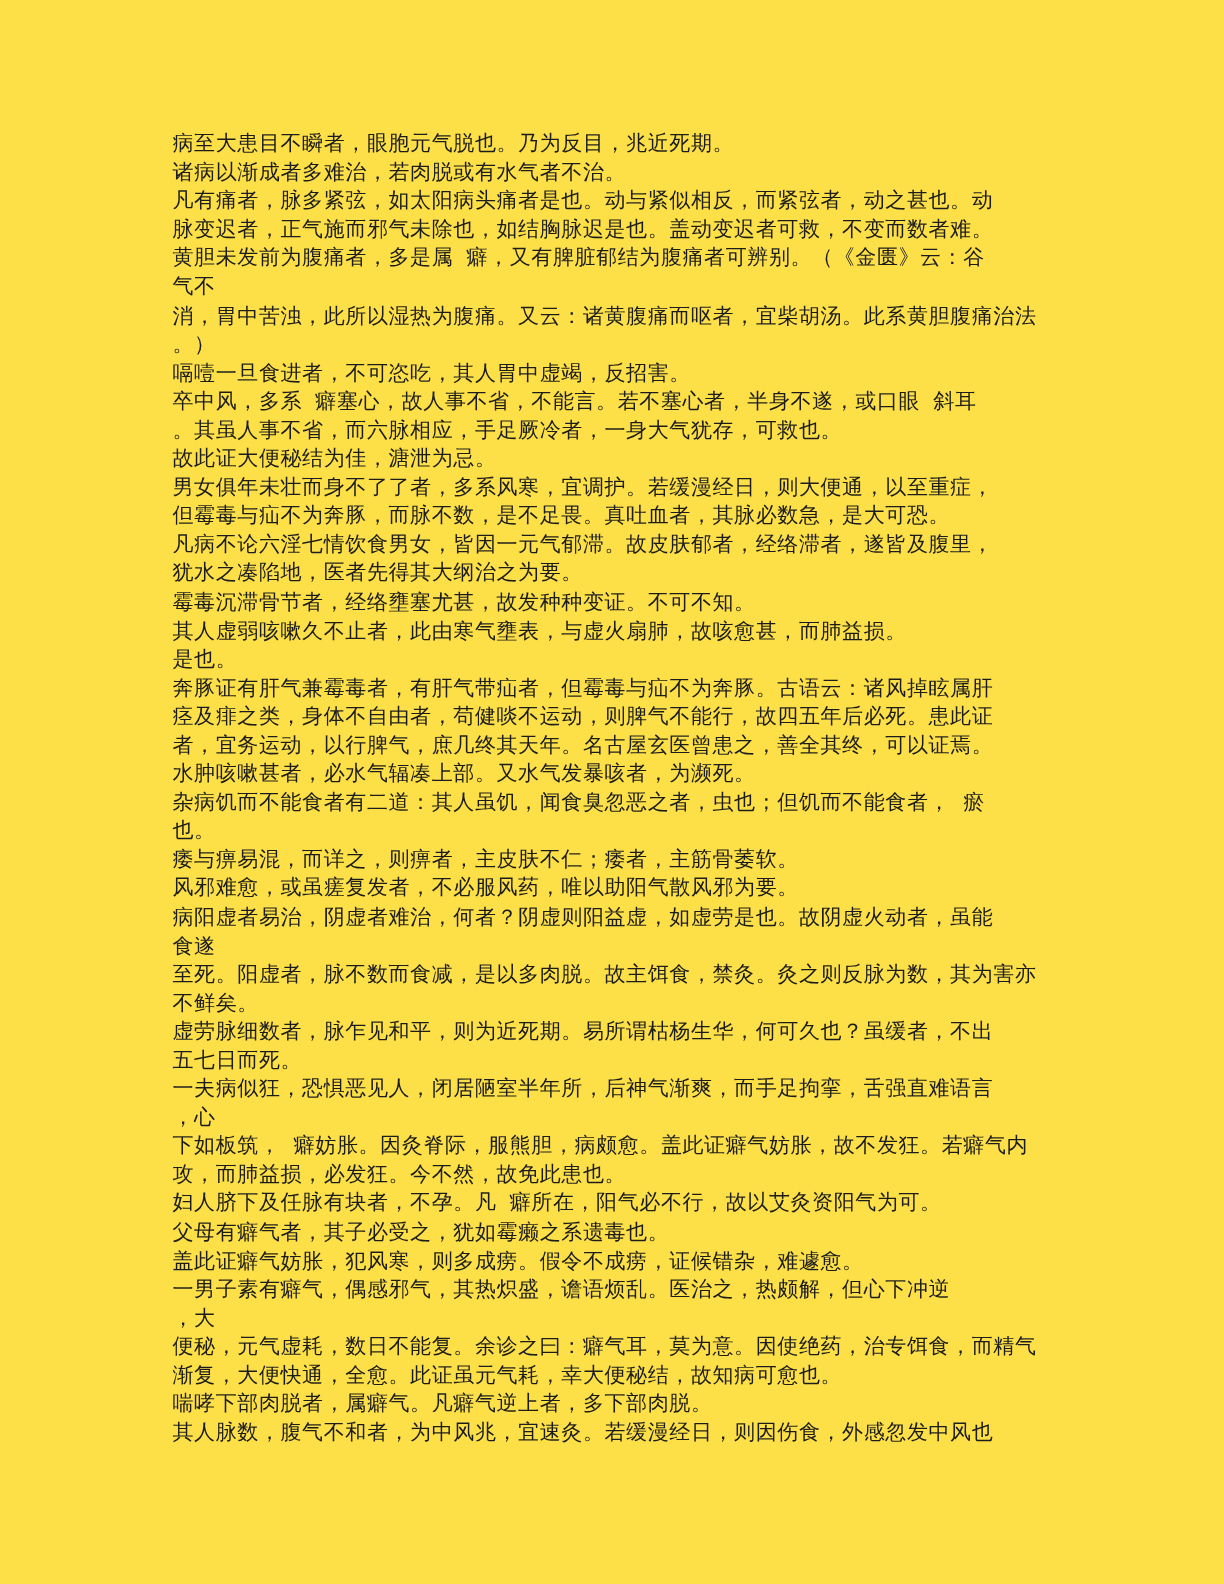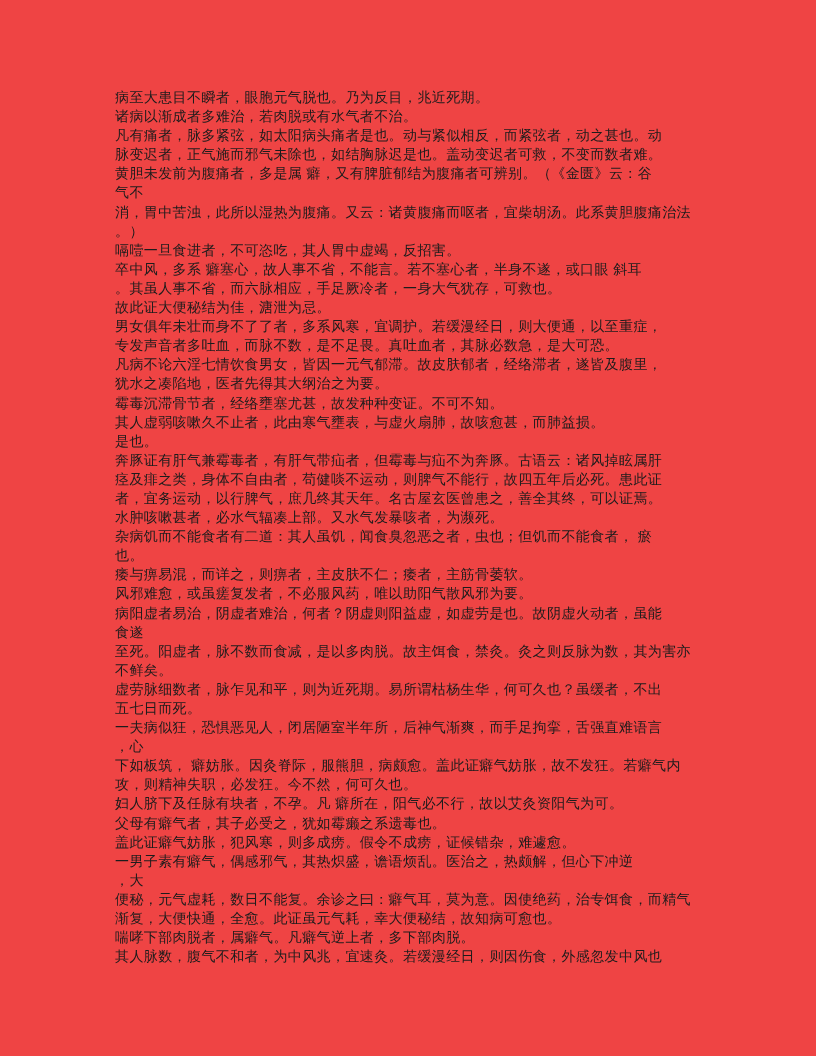--- a/index.html
+++ b/index.html
@@ -4,23 +4,23 @@
 <style>
   html, body {
     margin: 0;
     padding: 0;
     background: #ffffff;
   }
   .page {
     position: relative;
     width: 816px;
     height: 1056px;
-    background: #ef4444;
+    background: #fde047;
     overflow: hidden;
-    font-family: Liberation Sans, sans-serif;
+    font-family: Liberation Mono, monospace;
   }
   .text-block {
     position: absolute;
     left: 115px;
     top: 88px;
     width: 590px;
     color: #1c1c1c;
     font-size: 14px;
     line-height: 19.1px;
   }
@@ -41,21 +41,21 @@
       <div class="line">脉变迟者，正气施而邪气未除也，如结胸脉迟是也。盖动变迟者可救，不变而数者难。</div>
       <div class="line">黄胆未发前为腹痛者，多是属 癖，又有脾脏郁结为腹痛者可辨别。（《金匮》云：谷</div>
       <div class="line">气不</div>
       <div class="line">消，胃中苦浊，此所以湿热为腹痛。又云：诸黄腹痛而呕者，宜柴胡汤。此系黄胆腹痛治法</div>
       <div class="line">。）</div>
       <div class="line">嗝噎一旦食进者，不可恣吃，其人胃中虚竭，反招害。</div>
       <div class="line">卒中风，多系 癖塞心，故人事不省，不能言。若不塞心者，半身不遂，或口眼 斜耳</div>
       <div class="line">。其虽人事不省，而六脉相应，手足厥冷者，一身大气犹存，可救也。</div>
       <div class="line">故此证大便秘结为佳，溏泄为忌。</div>
       <div class="line">男女俱年未壮而身不了了者，多系风寒，宜调护。若缓漫经日，则大便通，以至重症，</div>
-      <div class="line">专发声音者多吐血，而脉不数，是不足畏。真吐血者，其脉必数急，是大可恐。</div>
+      <div class="line">但霉毒与疝不为奔豚，而脉不数，是不足畏。真吐血者，其脉必数急，是大可恐。</div>
       <div class="line">凡病不论六淫七情饮食男女，皆因一元气郁滞。故皮肤郁者，经络滞者，遂皆及腹里，</div>
       <div class="line">犹水之凑陷地，医者先得其大纲治之为要。</div>
       <div class="line">霉毒沉滞骨节者，经络壅塞尤甚，故发种种变证。不可不知。</div>
       <div class="line">其人虚弱咳嗽久不止者，此由寒气壅表，与虚火扇肺，故咳愈甚，而肺益损。</div>
       <div class="line">是也。</div>
       <div class="line">奔豚证有肝气兼霉毒者，有肝气带疝者，但霉毒与疝不为奔豚。古语云：诸风掉眩属肝</div>
       <div class="line">痉及痱之类，身体不自由者，苟健啖不运动，则脾气不能行，故四五年后必死。患此证</div>
       <div class="line">者，宜务运动，以行脾气，庶几终其天年。名古屋玄医曾患之，善全其终，可以证焉。</div>
       <div class="line">水肿咳嗽甚者，必水气辐凑上部。又水气发暴咳者，为濒死。</div>
       <div class="line">杂病饥而不能食者有二道：其人虽饥，闻食臭忽恶之者，虫也；但饥而不能食者， 瘀</div>
@@ -64,21 +64,21 @@
       <div class="line">风邪难愈，或虽瘥复发者，不必服风药，唯以助阳气散风邪为要。</div>
       <div class="line">病阳虚者易治，阴虚者难治，何者？阴虚则阳益虚，如虚劳是也。故阴虚火动者，虽能</div>
       <div class="line">食遂</div>
       <div class="line">至死。阳虚者，脉不数而食减，是以多肉脱。故主饵食，禁灸。灸之则反脉为数，其为害亦</div>
       <div class="line">不鲜矣。</div>
       <div class="line">虚劳脉细数者，脉乍见和平，则为近死期。易所谓枯杨生华，何可久也？虽缓者，不出</div>
       <div class="line">五七日而死。</div>
       <div class="line">一夫病似狂，恐惧恶见人，闭居陋室半年所，后神气渐爽，而手足拘挛，舌强直难语言</div>
       <div class="line">，心</div>
       <div class="line">下如板筑， 癖妨胀。因灸脊际，服熊胆，病颇愈。盖此证癖气妨胀，故不发狂。若癖气内</div>
-      <div class="line">攻，则精神失职，必发狂。今不然，何可久也。</div>
+      <div class="line">攻，而肺益损，必发狂。今不然，故免此患也。</div>
       <div class="line">妇人脐下及任脉有块者，不孕。凡 癖所在，阳气必不行，故以艾灸资阳气为可。</div>
       <div class="line">父母有癖气者，其子必受之，犹如霉癞之系遗毒也。</div>
       <div class="line">盖此证癖气妨胀，犯风寒，则多成痨。假令不成痨，证候错杂，难遽愈。</div>
       <div class="line">一男子素有癖气，偶感邪气，其热炽盛，谵语烦乱。医治之，热颇解，但心下冲逆</div>
       <div class="line">，大</div>
       <div class="line">便秘，元气虚耗，数日不能复。余诊之曰：癖气耳，莫为意。因使绝药，治专饵食，而精气</div>
       <div class="line">渐复，大便快通，全愈。此证虽元气耗，幸大便秘结，故知病可愈也。</div>
       <div class="line">喘哮下部肉脱者，属癖气。凡癖气逆上者，多下部肉脱。</div>
       <div class="line">其人脉数，腹气不和者，为中风兆，宜速灸。若缓漫经日，则因伤食，外感忽发中风也</div>
     </div>

